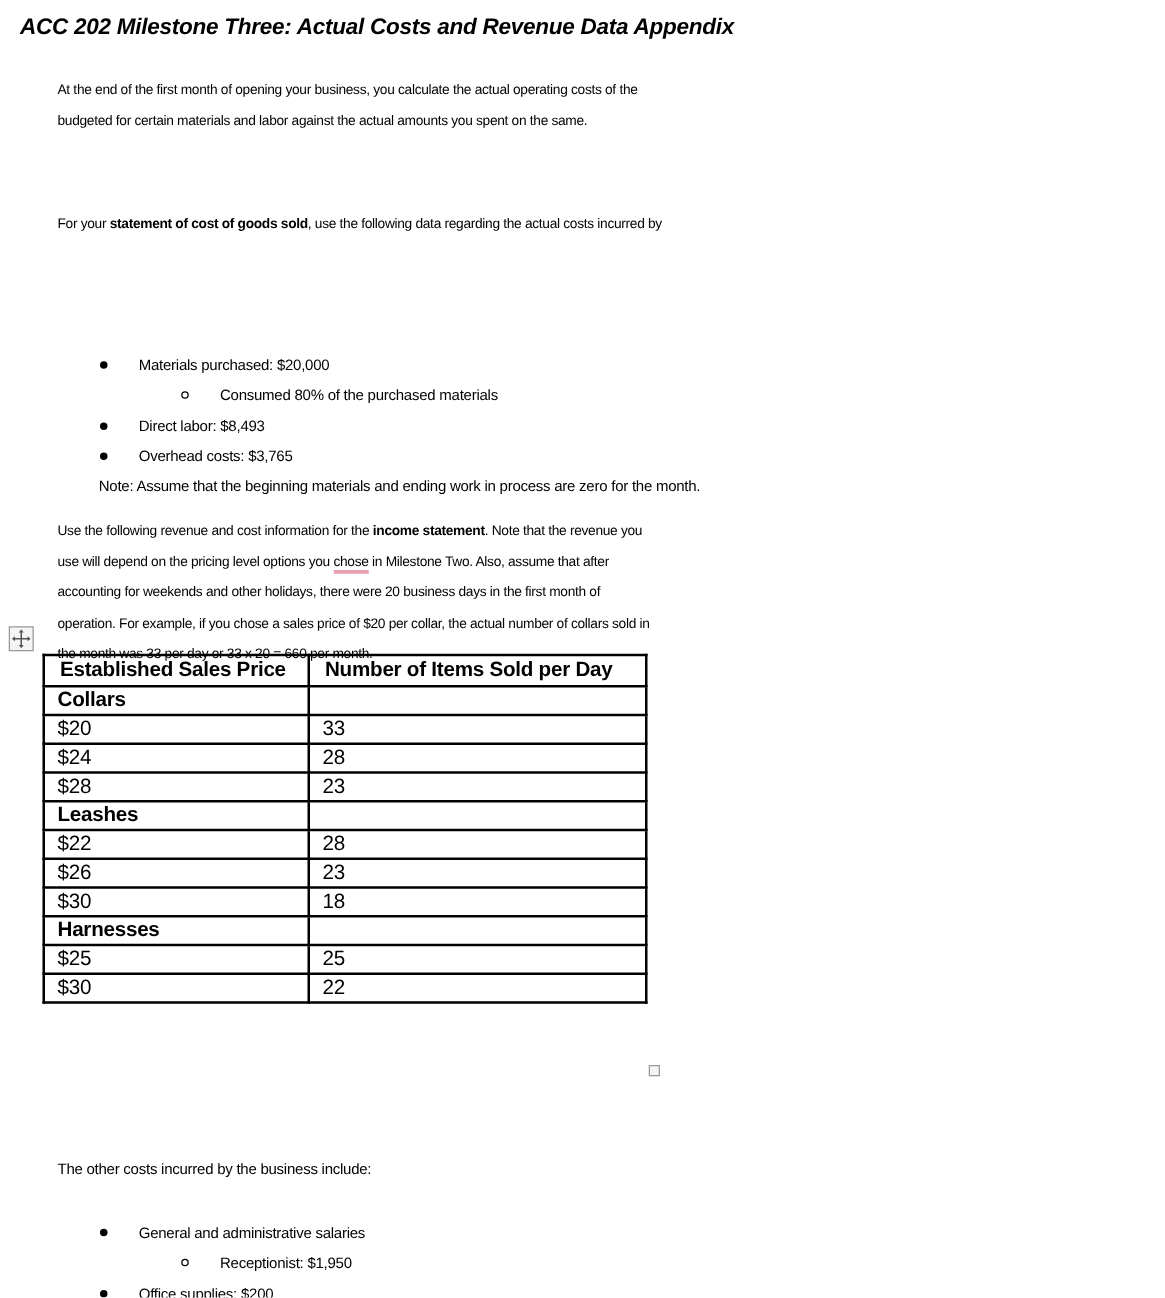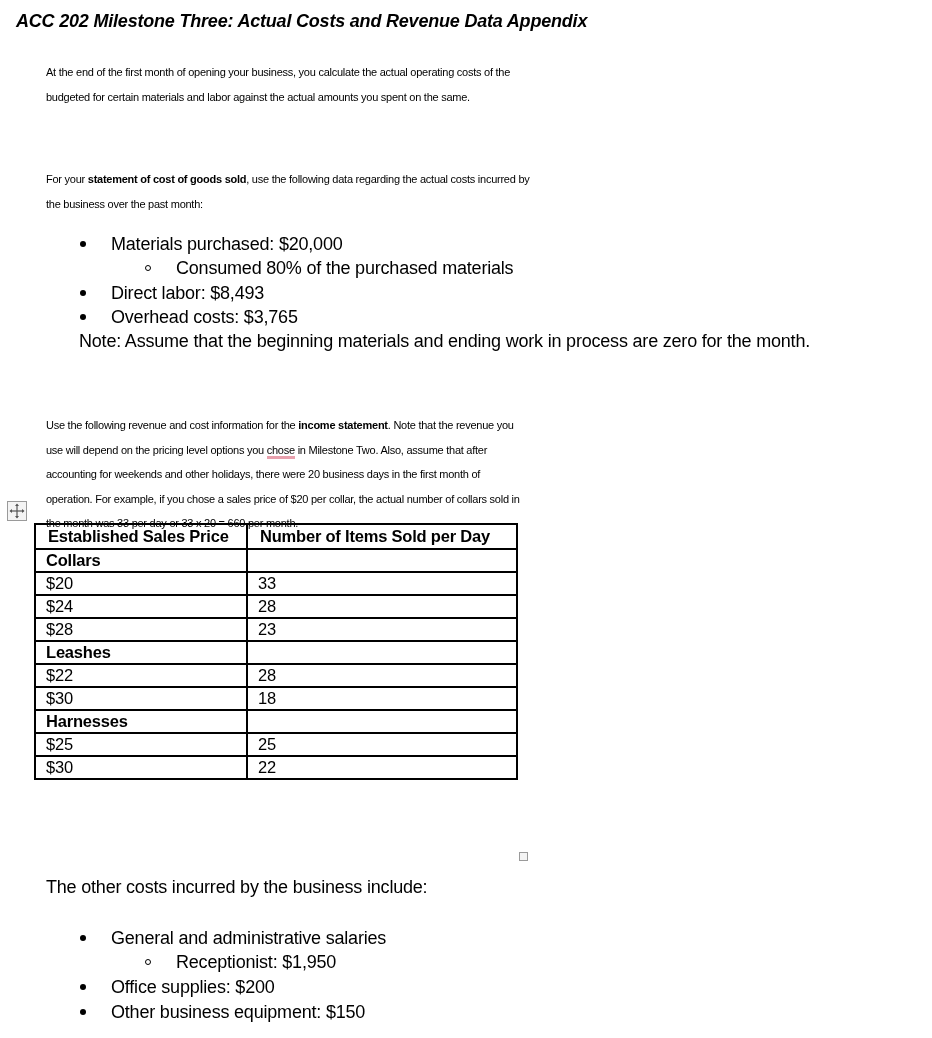--- a/index.html
+++ b/index.html
@@ -8,21 +8,21 @@
     font-family: "Liberation Sans", sans-serif; color: #000;
   }
   .abs { position: absolute; }
   .title {
     left: 16px; width: 932px; top: 11px; 
     font-size: 18px; font-weight: bold; letter-spacing: -0.2px; font-style: italic;
   }
   .para { left: 46px; width: 850px; font-size: 11px; line-height: 24.5px; letter-spacing: -0.25px; }
   .line { white-space: nowrap; }
   b { font-weight: bold; }
-  .bullet-row { position: absolute; font-size: 18px; line-height: 24px; white-space: nowrap; letter-spacing: -0.2px; }
+  .bullet-row { position: absolute; font-size: 12px; line-height: 24px; white-space: nowrap; letter-spacing: -0.2px; margin-top: 48px; }
   .bullet-dot {
     position: absolute; width: 6px; height: 6px; border-radius: 50%; background: #000;
   }
   .bullet-circle {
     position: absolute; width: 6px; height: 6px; border-radius: 50%; border: 1.3px solid #000; box-sizing: border-box;
   }
   .squiggle { border-bottom: 3px solid #e8a0ad; padding-bottom: 0; }
   
   .tbl {
     position: absolute; left: 34px; top: 523px; width: 484px;
@@ -52,21 +52,20 @@
 
 <div class="abs para" style="top:60px;">
   <div class="line">At the end of the first month of opening your business, you calculate the actual operating costs of the</div>
   <div class="line">budgeted for certain materials and labor against the actual amounts you spent on the same.</div>
 </div>
 
 <div class="abs para" style="top:167px;">
   <div class="line">
     <span>For your </span><b>statement of cost of goods sold</b><span>, use the following data regarding the actual costs incurred by</span>
   </div>
-  <div class="line">the business over the past month:</div>
 </div>
 
 <div>
   <div class="bullet-row" style="left:80px; top:232px;">
     <span class="bullet-dot" style="left:0; top:9px;"></span>
     <span style="position:absolute; left:31px;">Materials purchased: $20,000</span>
   </div>
   <div class="bullet-row" style="left:145px; top:256px;">
     <span class="bullet-circle" style="left:0; top:9px;"></span>
     <span style="position:absolute; left:31px;">Consumed 80% of the purchased materials</span>
@@ -133,20 +132,24 @@
   </tr>
   <tr class="cat">
     <td class="c1">Leashes</td>
     <td class="c2"></td>
   </tr>
   <tr>
     <td class="c1">$22</td>
     <td class="c2">28</td>
   </tr>
   <tr>
+    <td class="c1">$26</td>
+    <td class="c2">23</td>
+  </tr>
+  <tr>
     <td class="c1">$30</td>
     <td class="c2">18</td>
   </tr>
   <tr class="cat">
     <td class="c1">Harnesses</td>
     <td class="c2"></td>
   </tr>
   <tr>
     <td class="c1">$25</td>
     <td class="c2">25</td>

